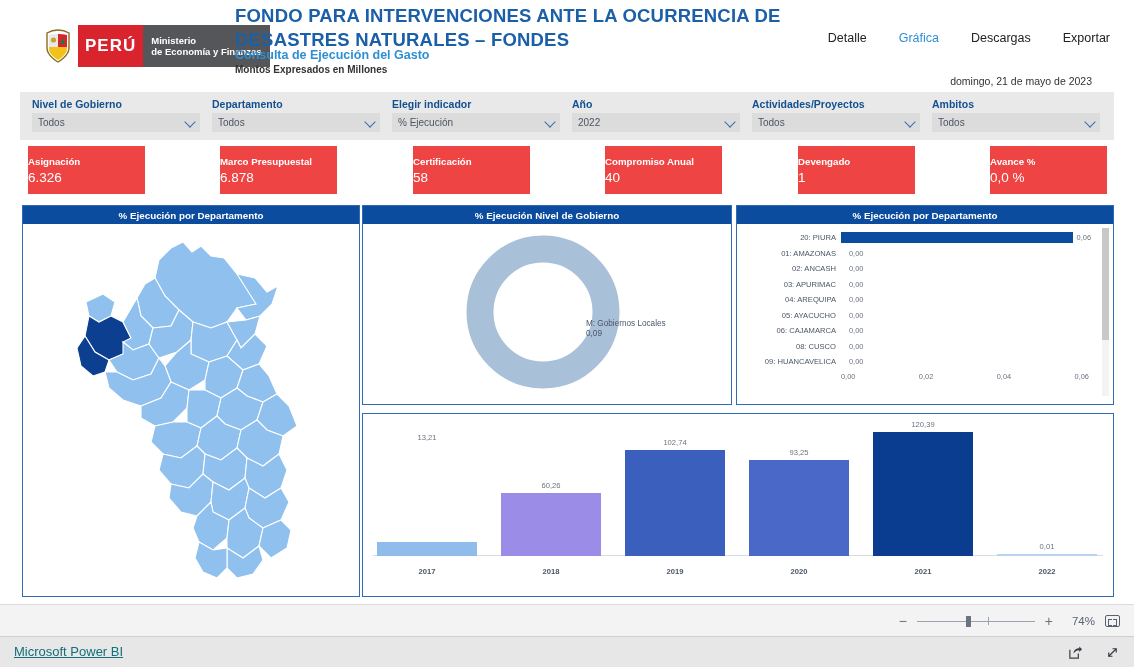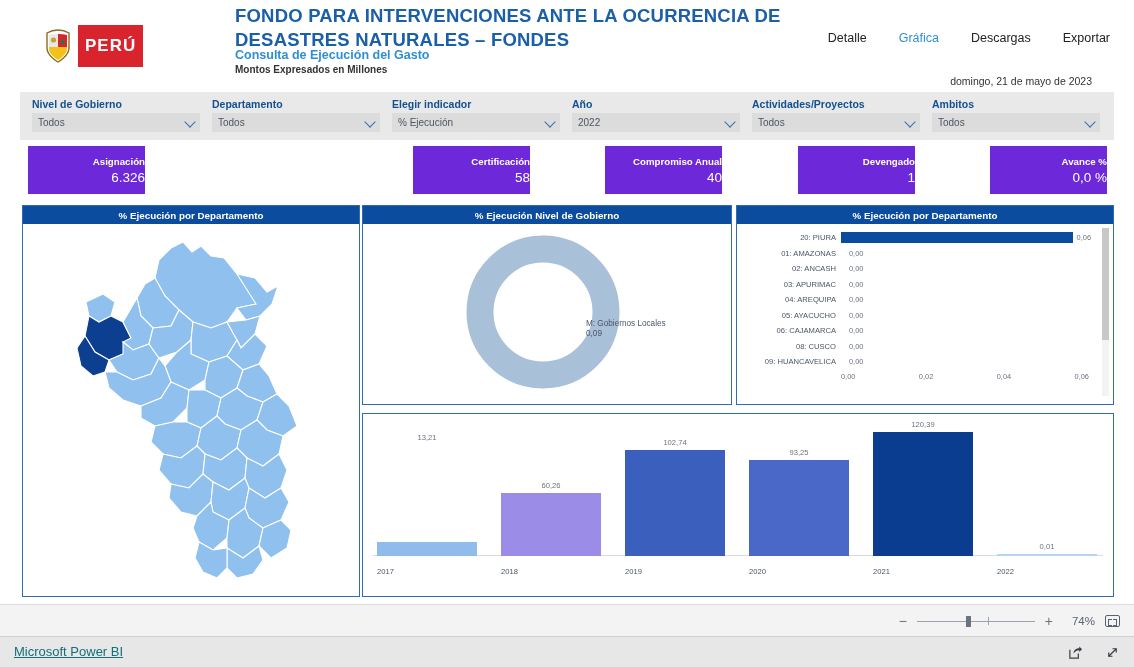--- a/index.html
+++ b/index.html
@@ -36,22 +36,22 @@
   .filter { position:absolute; top:6px; }
   .filter .lbl { font-size:10.5px; color:#12508F; font-weight:600; margin-bottom:3px; }
   .filter .sel { width:168px; height:19px; background:#DCDCDC; border:none; position:relative;
                  display:flex; align-items:center; padding-left:6px; font-size:10px; color:#4b5563; }
   .filter .sel .chev { position:absolute; right:6px; top:5px; width:8px; height:8px;
                        border-right:1.3px solid #3b6fa8; border-bottom:1.3px solid #3b6fa8;
                        transform:rotate(45deg); }
 
   
   .kpirow { position:absolute; left:20px; top:146px; width:1094px; height:52px; }
-  .kpi { position:absolute; top:0; width:117px; height:48px; background:#6d28d9; color:#fff;
-         display:flex; flex-direction:column; align-items:flex-end; justify-content:center; }
+  .kpi { position:absolute; top:0; width:117px; height:48px; background:#ef4444; color:#fff;
+         display:flex; flex-direction:column; align-items:flex-start; justify-content:center; }
   .kpi .k-t { font-size:9.7px; font-weight:700; margin-bottom:3px; }
   .kpi .k-v { font-size:13.5px; font-weight:400; }
 
   
   .panel { position:absolute; border:1px solid #2F6CB5; background:#fff; }
   .panel-hd { background:#0C4C9E; color:#fff; font-size:9.8px; font-weight:700;
               height:18px; display:flex; align-items:center; justify-content:center; }
   .panel-body { position:relative; background:#fff; }
 
   #map-panel   { left:22px;  top:205px; width:338px; height:392px; }
@@ -79,21 +79,21 @@
                justify-content:space-between; font-size:7.4px; color:#6b7280; }
   .dept-scroll { position:absolute; right:4px; top:4px; width:7px; height:168px; background:#f3f3f3; }
   .dept-scroll .thumb { position:absolute; left:0; top:0; width:7px; height:112px; background:#c8c8c8; }
 
   
   .hist-body { height:164px; position:relative; }
   .hist-plot { position:absolute; left:10px; right:10px; top:6px; bottom:0; }
   .hbar-col { position:absolute; bottom:0; width:100px; }
   .hbar-val { position:absolute; width:100%; text-align:center; font-size:7.6px; color:#6b7280; }
   .hbar { position:absolute; bottom:22px; width:100%; }
-  .hbar-x { position:absolute; bottom:2px; width:100%; font-size:7.6px; color:#4a5568; }
+  .hbar-x { position:absolute; bottom:2px; width:100%; text-align:center; font-size:7.6px; color:#4a5568;font-weight:bold; }
   .hbase { position:absolute; left:0; right:0; bottom:22px; height:1px; background:#d8dde3; }
 
   
   .zoombar { position:absolute; left:0; top:604px; width:1134px; height:32px;
              background:#F3F3F3; border-top:1px solid #dcdcdc; }
   .zoom-ctrls { position:absolute; right:14px; top:0; height:32px; display:flex;
                 align-items:center; gap:10px; color:#5a6270; font-size:11.5px; }
   .zminus, .zplus { font-size:14px; color:#6b7280; line-height:1; }
   .ztrack { position:relative; width:118px; height:10px; }
   .ztrack .ln { position:absolute; left:0; right:0; top:5px; height:1px; background:#9aa2ad; }
@@ -122,20 +122,24 @@
         <svg width="30" height="36" viewBox="0 0 30 36">
           <path d="M15 2 C9 2 4 5 4 5 L4 20 C4 28 15 34 15 34 C15 34 26 28 26 20 L26 5 C26 5 21 2 15 2 Z" fill="#ffffff" stroke="#8a6d1f" stroke-width="1.4"></path>
           <path d="M15 6 L15 19 L6 19 L6 7 C6 7 10 6 15 6 Z" fill="#E8E8E8"></path>
           <path d="M15 6 C20 6 24 7 24 7 L24 19 L15 19 Z" fill="#D9232D"></path>
           <path d="M6 19 L24 19 L24 21 C24 27 15 32 15 32 C15 32 6 27 6 21 Z" fill="#F2C21A"></path>
           <circle cx="10.5" cy="12" r="2.6" fill="#C9A227"></circle>
           <path d="M19.5 10 l2.5 6 h-5 z" fill="#1F7A3D"></path>
         </svg>
       </div>
       <div class="peru-red">PERÚ</div>
+      <div class="min-block">
+        <b>Ministerio</b>
+        <b>de Economía y Finanzas</b>
+      </div>
     </div>
 
     <div class="title-main">FONDO PARA INTERVENCIONES ANTE LA OCURRENCIA DE DESASTRES NATURALES – FONDES</div>
     <div class="title-sub">Consulta de Ejecución del Gasto</div>
     <div class="title-note">Montos Expresados en Millones</div>
 
     <div class="nav">
       <a href="#">Detalle</a>
       <a href="#" class="active">Gráfica</a>
       <a href="#">Descargas</a>
@@ -187,20 +191,24 @@
         <span>Todos</span>
         <span class="chev"></span>
       </div>
     </div>
   </div>
 
   <div class="kpirow">
     <div class="kpi" style="left:8px;">
       <div class="k-t">Asignación</div>
       <div class="k-v">6.326</div>
+    </div>
+    <div class="kpi" style="left:200px;">
+      <div class="k-t">Marco Presupuestal</div>
+      <div class="k-v">6.878</div>
     </div>
     <div class="kpi" style="left:393px;">
       <div class="k-t">Certificación</div>
       <div class="k-v">58</div>
     </div>
     <div class="kpi" style="left:585px;">
       <div class="k-t">Compromiso Anual</div>
       <div class="k-v">40</div>
     </div>
     <div class="kpi" style="left:778px;">

